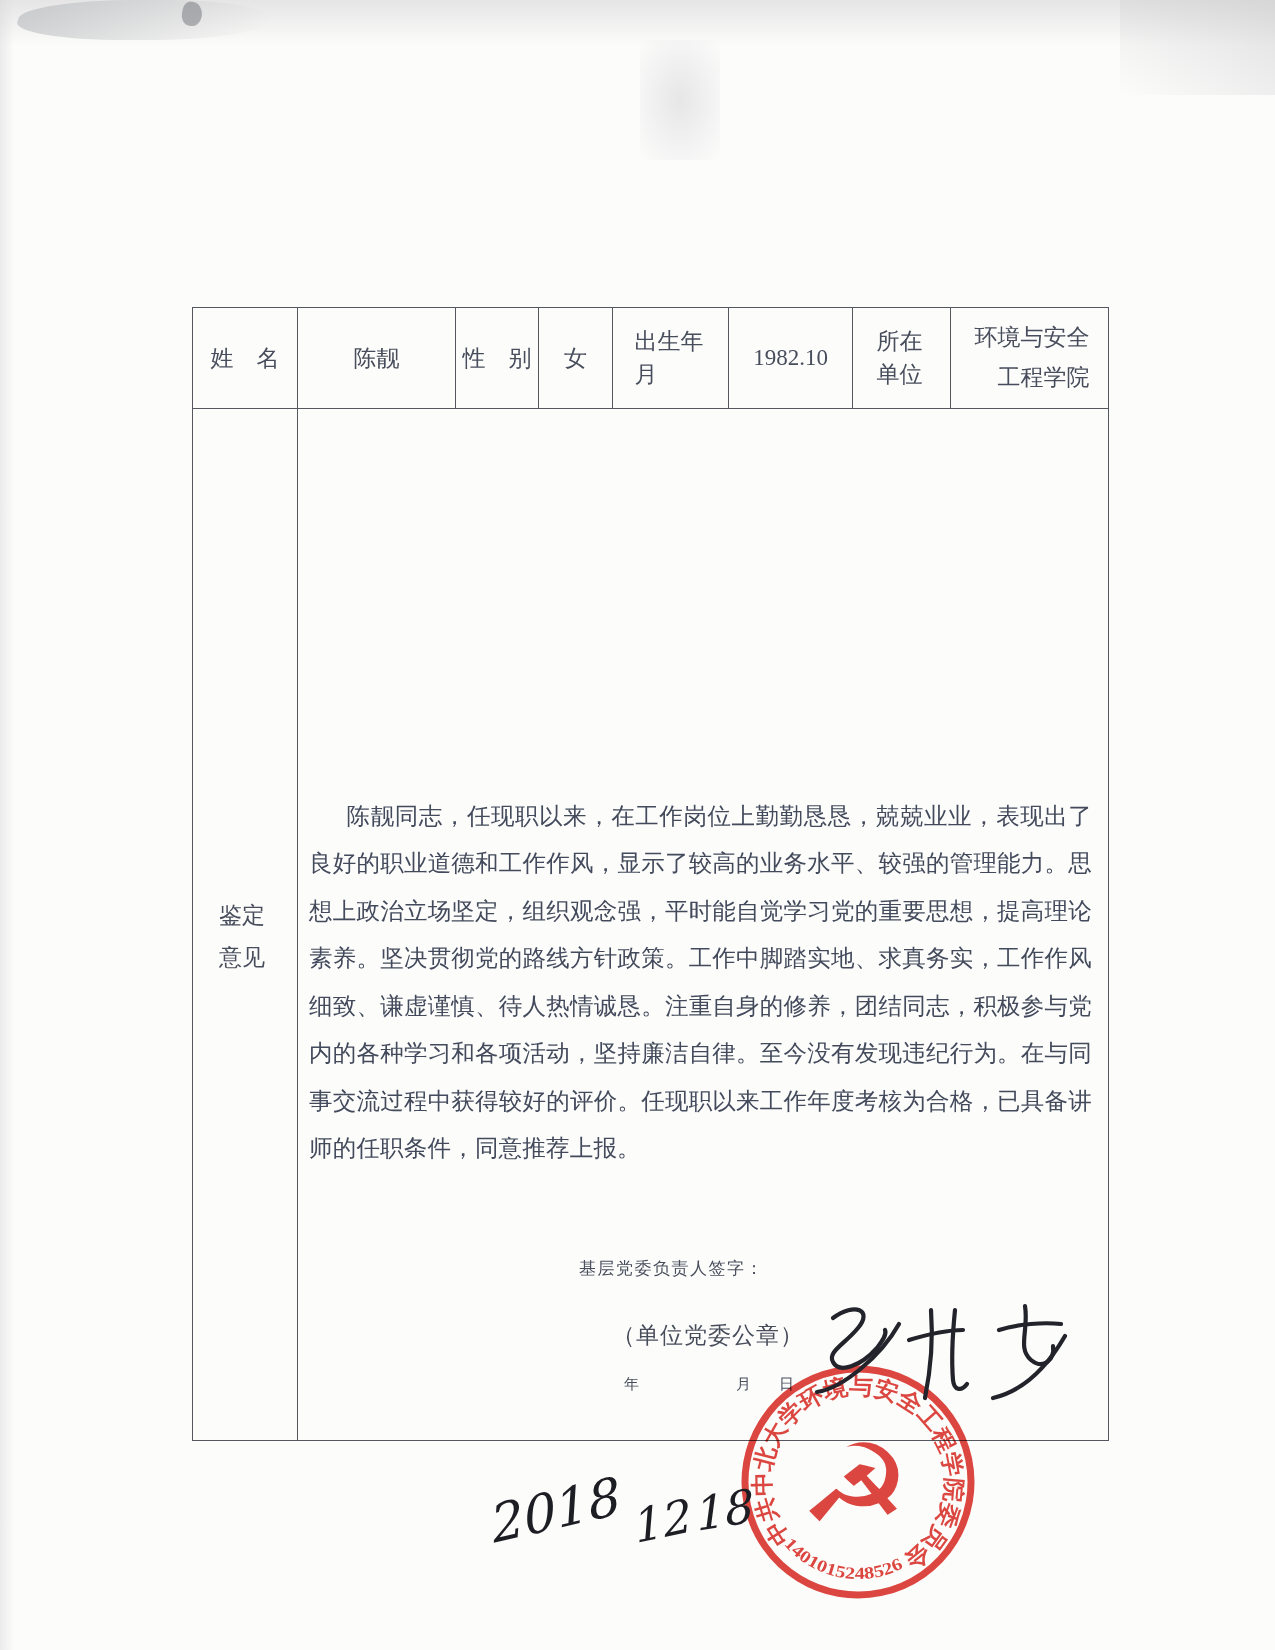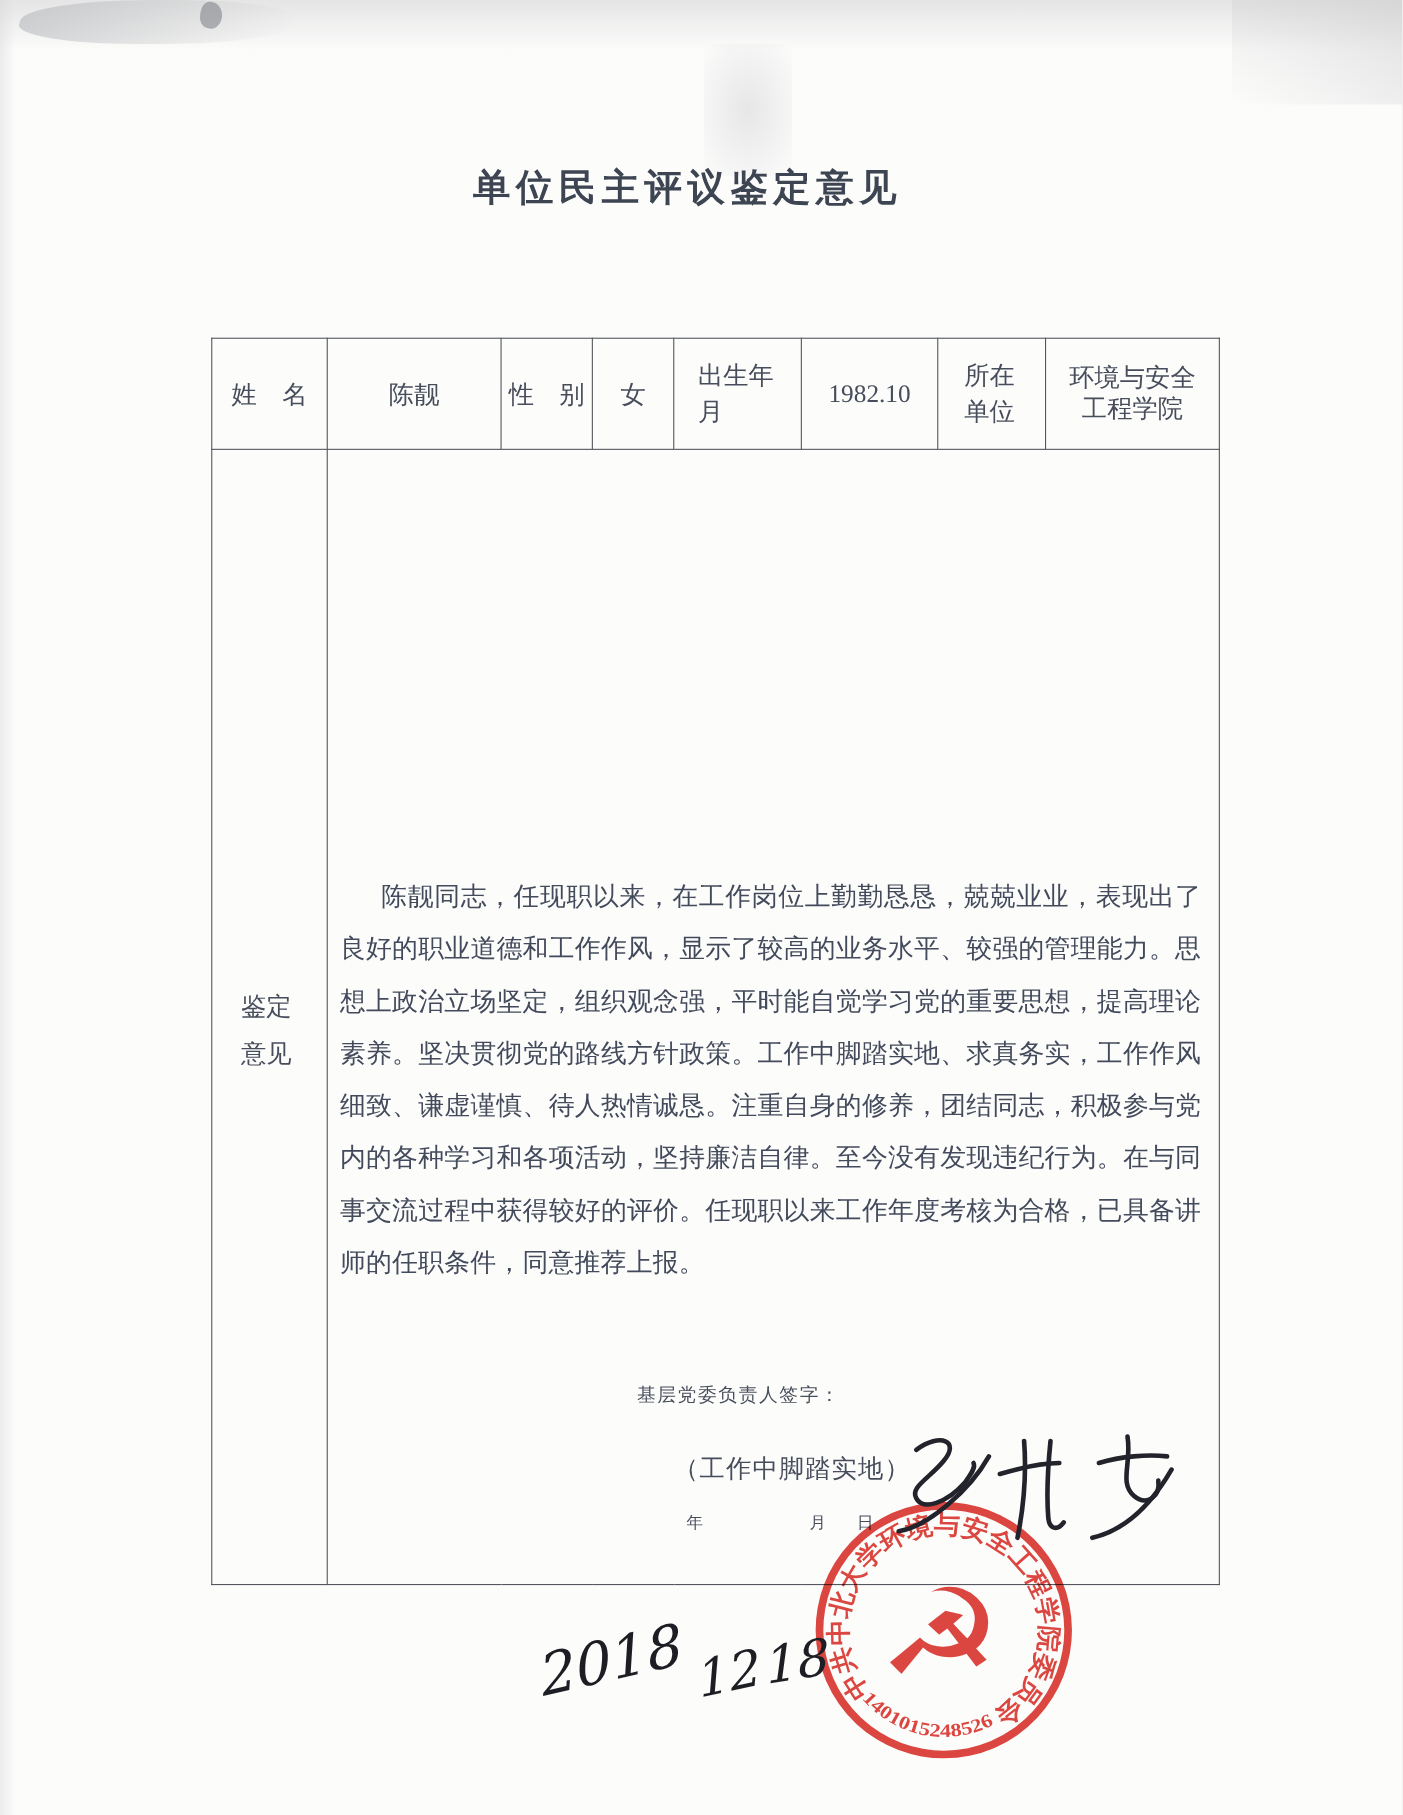--- a/index.html
+++ b/index.html
@@ -40,21 +40,21 @@
     font-size:23px;text-align:center;vertical-align:middle;
     color:#474d5b;padding:2px;
   }
   tr.r1{height:101px;}
   tr.r2{height:88px;}
   tr.r3{height:1032px;}
   .wrap-narrow{display:inline-block;text-align:left;line-height:33px;}
   .w-birth{width:72px;}
   .w-unitlbl{width:50px;}
   .w-proposed{width:76px;}
-  .w-unitval{width:120px;text-align:center;line-height:28px;}
+  .w-unitval{width:120px;text-align:right;line-height:40px;}
   td.opinion-label{vertical-align:middle;text-align:left;padding-left:16px;}
   .w-opinion{width:52px;line-height:42px;text-align:left;margin-top:24px;}
   td.opinion-cell{vertical-align:top;text-align:left;position:relative;padding:0;}
   .opinion-paragraph{
     margin:116px 14px 0 9px;font-size:23.5px;line-height:47.5px;
     text-align:justify;text-indent:1.6em;color:#434a5c;letter-spacing:.2px;
   }
   .sig-caption{position:absolute;left:281px;top:848px;font-size:17px;letter-spacing:1.5px;white-space:nowrap;}
   .seal-note{position:absolute;left:314px;top:911px;font-size:23px;letter-spacing:1px;white-space:nowrap;}
   .date-line{position:absolute;left:326px;top:966px;font-size:15px;white-space:nowrap;}
@@ -78,21 +78,20 @@
 
 <div class="page">
 
   <div class="artifact artifact-top-band"></div>
   <div class="artifact artifact-streak-left"></div>
   <div class="artifact artifact-mark"></div>
   <div class="artifact artifact-corner-right"></div>
   <div class="artifact artifact-crease"></div>
   <div class="artifact artifact-left-edge"></div>
 
-  <h1 class="doc-title">单位民主评议鉴定意见</h1>
 
   <table class="form">
     <colgroup>
       <col style="width:105px">
         <col style="width:158px">
         <col style="width:83px">
         <col style="width:74px">
       <col style="width:116px">
         <col style="width:124px">
         <col style="width:98px">
@@ -109,21 +108,21 @@
       <td><span class="wrap-narrow w-unitlbl">所在单位</span></td>
       <td><span class="wrap-narrow w-unitval">环境与安全工程学院</span></td>
     </tr>
     <tr class="r3">
       <td class="opinion-label">
         <span class="wrap-narrow w-opinion">鉴定意见</span>
       </td>
       <td colspan="7" class="opinion-cell">
         <div class="opinion-paragraph">陈靓同志，任现职以来，在工作岗位上勤勤恳恳，兢兢业业，表现出了良好的职业道德和工作作风，显示了较高的业务水平、较强的管理能力。思想上政治立场坚定，组织观念强，平时能自觉学习党的重要思想，提高理论素养。坚决贯彻党的路线方针政策。工作中脚踏实地、求真务实，工作作风细致、谦虚谨慎、待人热情诚恳。注重自身的修养，团结同志，积极参与党内的各种学习和各项活动，坚持廉洁自律。至今没有发现违纪行为。在与同事交流过程中获得较好的评价。任现职以来工作年度考核为合格，已具备讲师的任职条件，同意推荐上报。</div>
         <div class="sig-caption">基层党委负责人签字：</div>
-        <div class="seal-note">（工作中脚踏实地）</div>
+        <div class="seal-note">（单位党委公章）</div>
         <div class="date-line">
           <span class="ylab">年</span><span class="mlab">月</span><span>日</span>
         </div>
       </td>
     </tr>
   </tbody>
     </table>
 
   <svg class="signature-ink" viewBox="0 0 270 120">
     <g stroke="#23232c" stroke-width="4.2" fill="none" stroke-linecap="round" stroke-linejoin="round">

